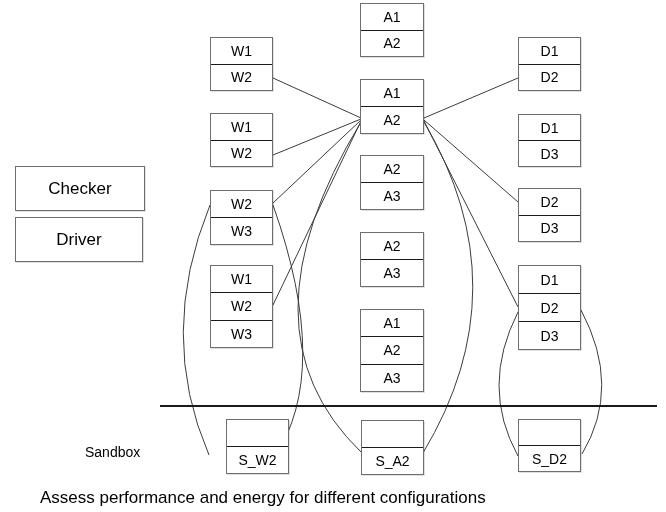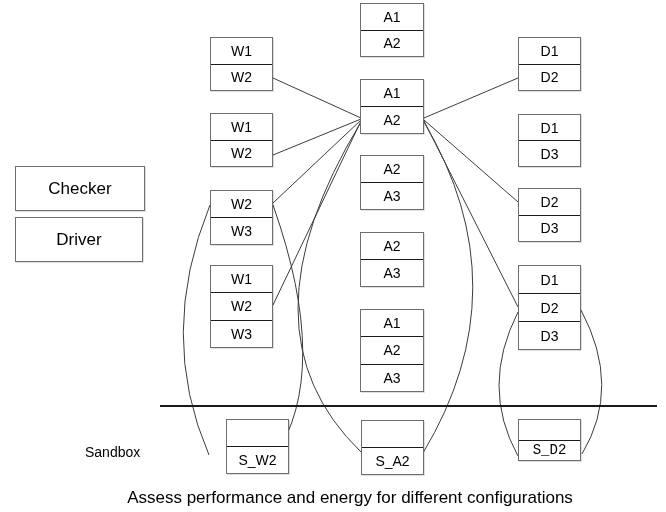--- a/index.html
+++ b/index.html
@@ -13,21 +13,21 @@
   #connector-svg path{fill:none;stroke:var(--connector);stroke-width:1;}
   #connector-svg line.baseline{stroke:var(--cell-divider);stroke-width:2;}
   #stack-layer{position:absolute;left:0;top:0;width:666px;height:512px;}
   .stack{position:absolute;box-sizing:border-box;background:var(--bg);
          border:1px solid var(--box-border);display:flex;flex-direction:column;
          box-shadow:1px 1px 0 rgba(0,0,0,0.12);}
   .cell{flex:1;display:flex;align-items:center;justify-content:center;
         font-size:14px;line-height:1;white-space:nowrap;}
   .cell + .cell{border-top:1px solid var(--cell-divider);}
   .stack.legend .cell{font-size:17px;}
-  #caption{position:absolute;left:40px;top:488px;width:620px;text-align:center;
+  #caption{position:absolute;left:40px;top:488px;width:620px;
            font-size:17px;}
   #sandbox-label{position:absolute;left:85px;top:444px;font-size:14px;}
 </style>
 </head>
 <body>
 
 <div id="page">
   <svg id="connector-svg" viewBox="0 0 666 512">
       <path d="M361,118 L273,78"></path>
       <path d="M361,119 L273,155"></path>
@@ -107,20 +107,20 @@
         <div class="cell">D3</div>
       </div>
       <div class="stack" style="left: 210px; top: 419px; width: 63px; height: 55px; margin-left: 16px;">
         <div class="cell"></div>
         <div class="cell">S_W2</div>
       </div>
       <div class="stack" style="left: 361px; top: 420px; width: 63px; height: 55px;">
         <div class="cell"></div>
         <div class="cell">S_A2</div>
       </div>
-      <div class="stack" style="left: 518px; top: 419px; width: 63px; height: 42px; font-family: Liberation Mono, monospace;">
+      <div class="stack" style="left: 518px; top: 419px; width: 63px; height: 53px;">
         <div class="cell"></div>
         <div class="cell">S_D2</div>
       </div>
     </div>
   <div id="sandbox-label">Sandbox</div>
   <div id="caption">Assess performance and energy for different configurations</div>
 </div>
 
 </body></html>

